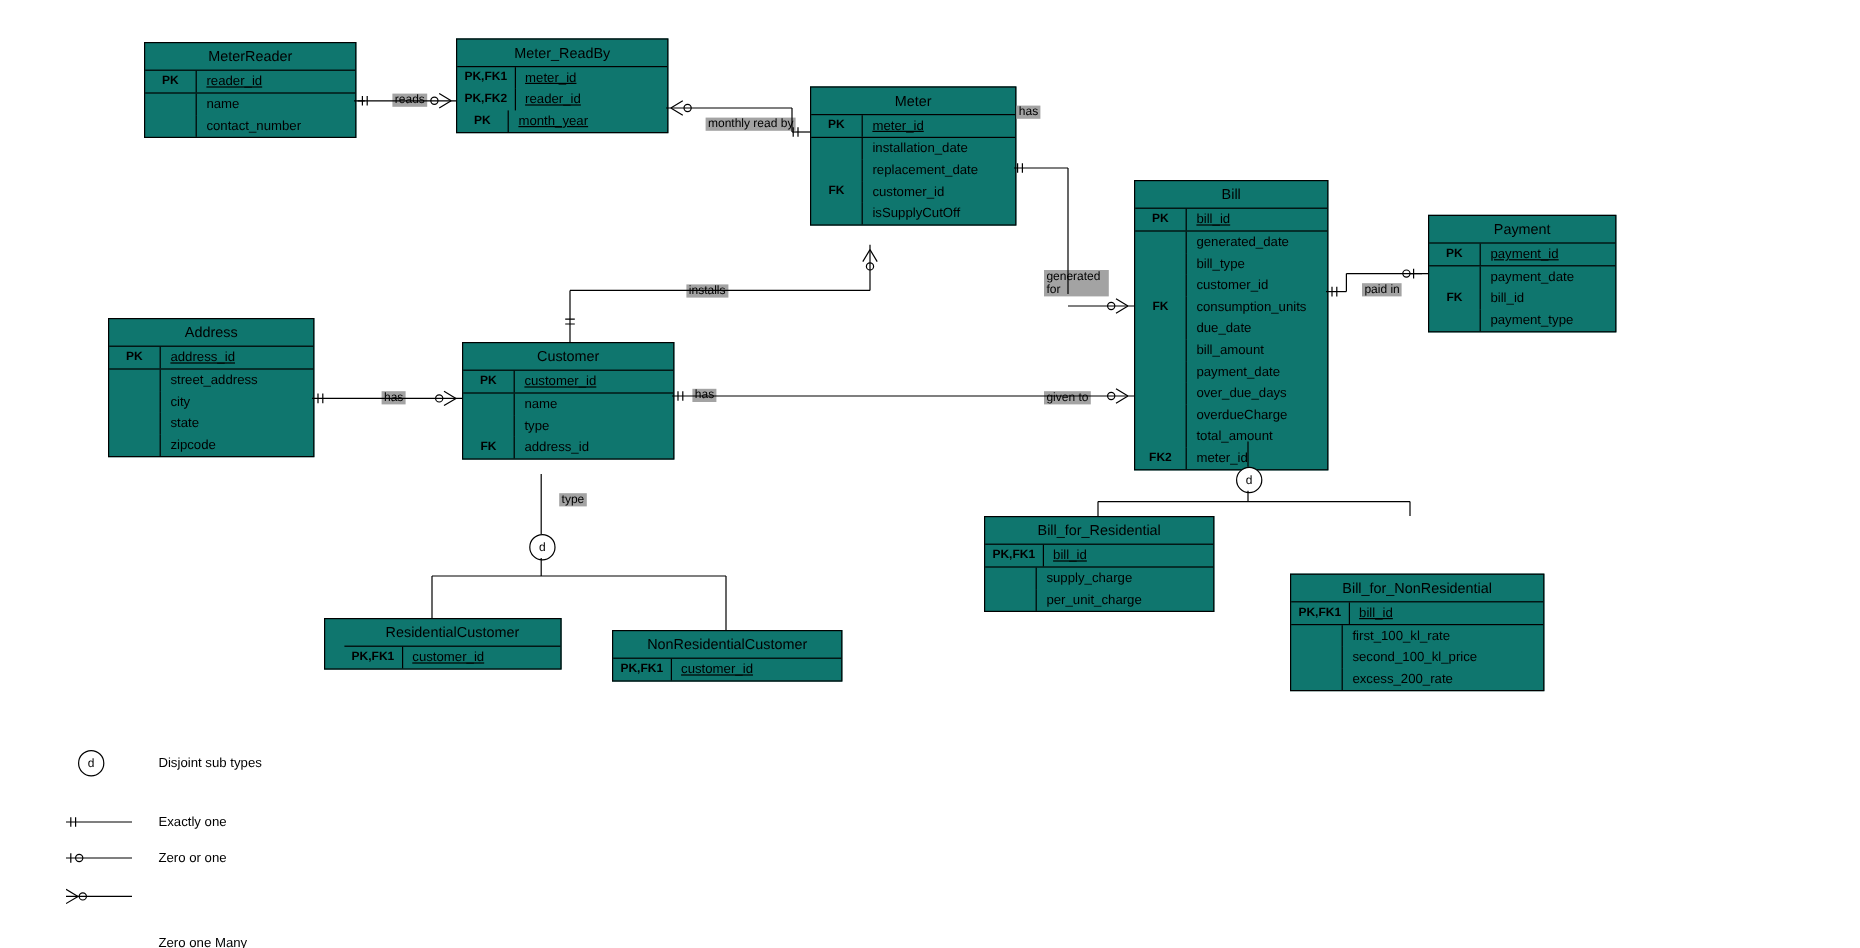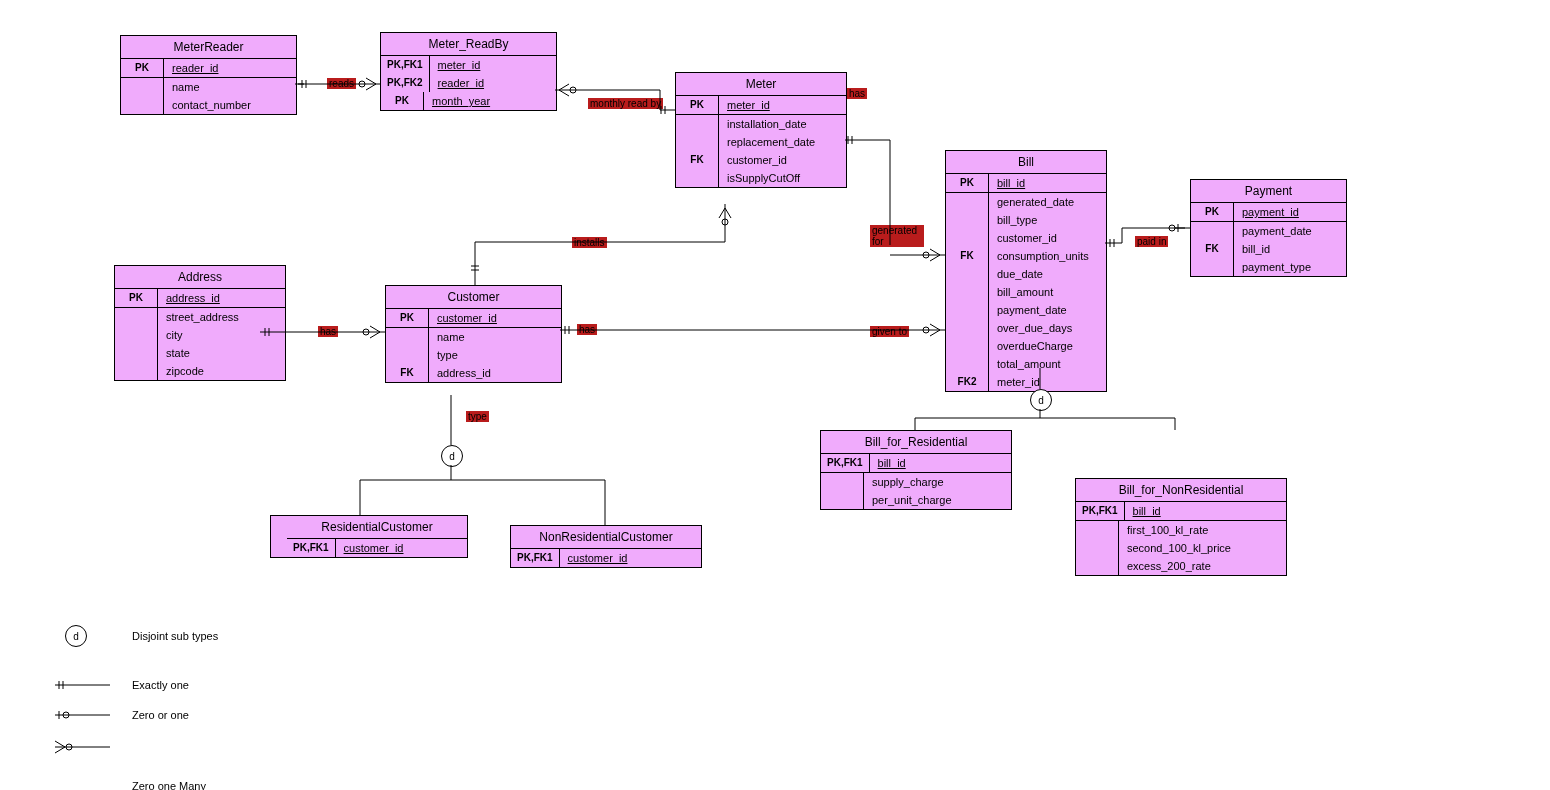--- a/index.html
+++ b/index.html
@@ -8,21 +8,21 @@
     font-family: Arial, sans-serif;
     font-size: 11px;
     background: #fff;
     width: 1550px;
     height: 790px;
     position: relative;
   }
   .entity {
     position: absolute;
     border: 1px solid #000;
-    background: #f0abfc;
+    background: #0f766e;
   }
   .entity-title {
     text-align: center;
     font-weight: normal;
     padding: 4px 0;
     border-bottom: 1px solid #000;
     font-size: 12px;
   }
   .entity-row {
     display: flex;
@@ -38,21 +38,21 @@
   .attr-col {
     padding: 3px 8px;
     flex: 1;
     font-size: 11px;
   }
   .pk-attr { text-decoration: underline; }
   .section-divider { border-bottom: 1px solid #000; }
   .rel-label {
     position: absolute;
     font-size: 10px;
-    background: #b91c1c;
+    background: #a3a3a3;
     padding: 0 2px;
   }
   .disjoint {
     position: absolute;
     width: 20px;
     height: 20px;
     border: 1px solid #000;
     border-radius: 50%;
     background: #fff;
     display: flex;
@@ -196,21 +196,21 @@
     </div>
     <div class="entity-row">
       <div class="key-col">FK</div>
       <div class="attr-col">bill_id</div>
     </div>
     <div class="entity-row">
       <div class="key-col"></div>
       <div class="attr-col">payment_type</div>
     </div>
   </div>
-<div class="entity" style="left:90px; top:265px; width:170px;margin-left:24px;">
+<div class="entity" style="left:90px; top:265px; width:170px;">
     <div class="entity-title">Address</div>
     <div class="entity-row section-divider">
       <div class="key-col">PK</div>
       <div class="attr-col pk-attr">address_id</div>
     </div>
     <div class="entity-row">
       <div class="key-col"></div>
       <div class="attr-col">street_address</div>
     </div>
     <div class="entity-row">

